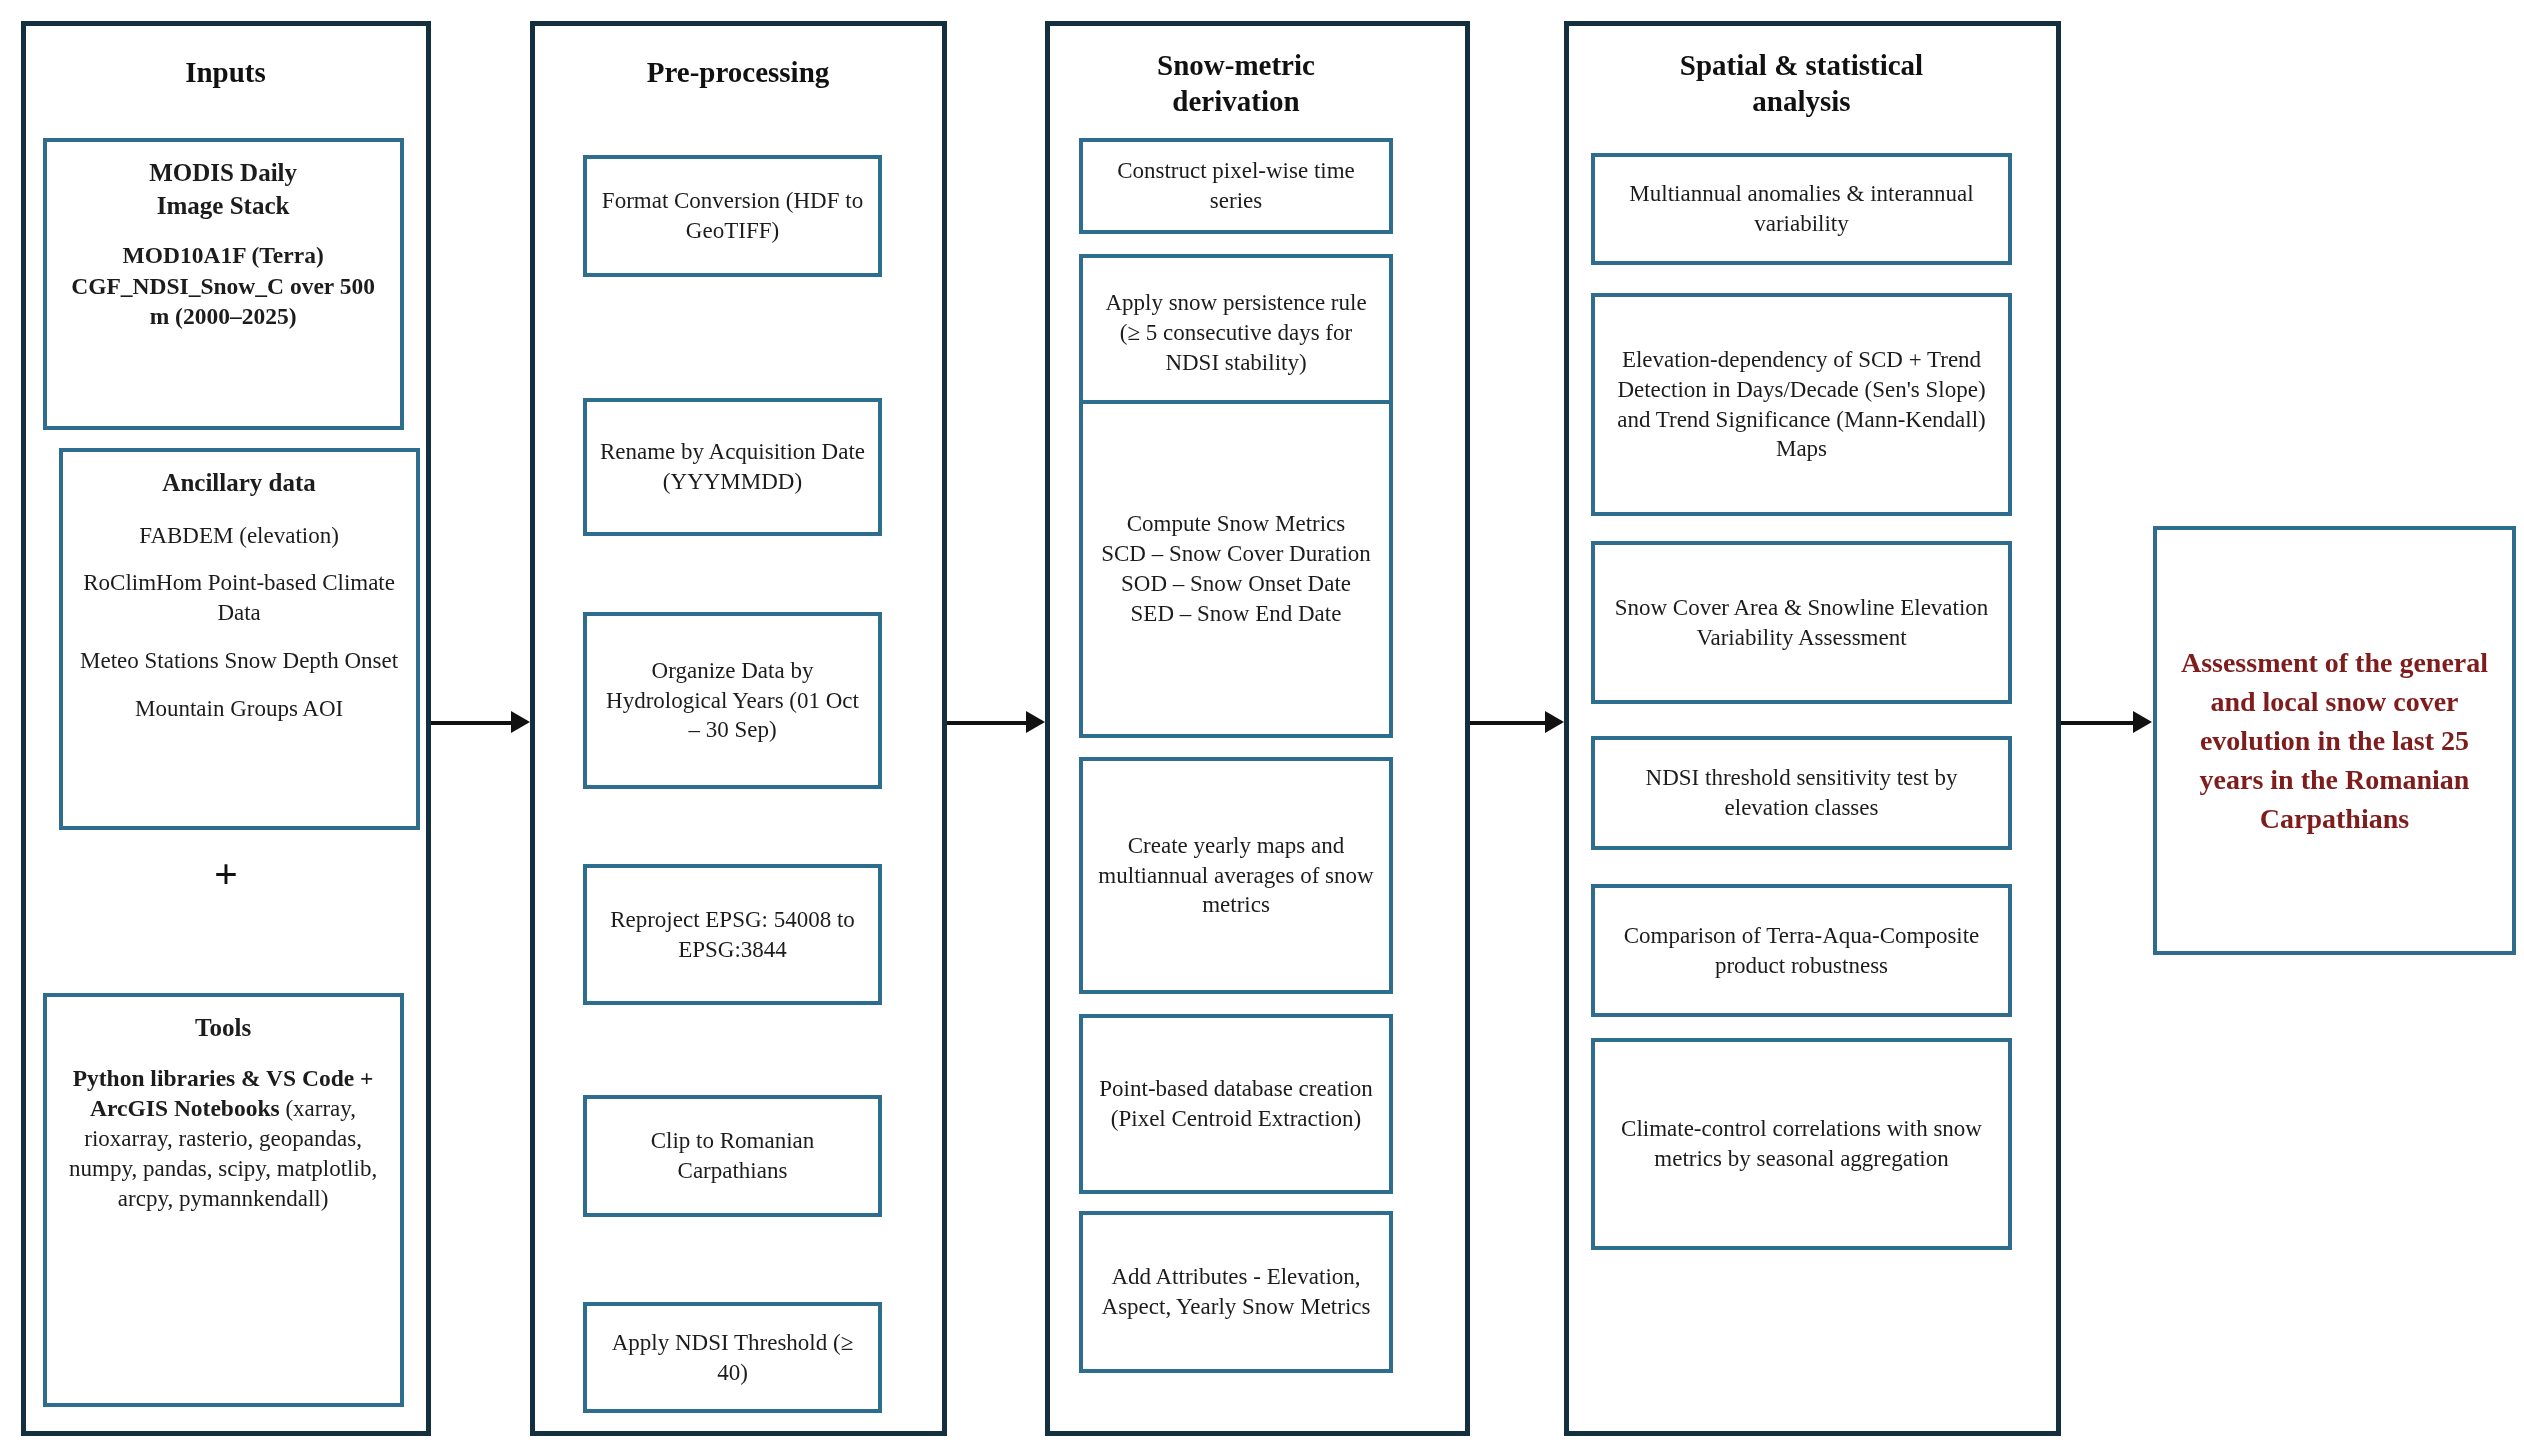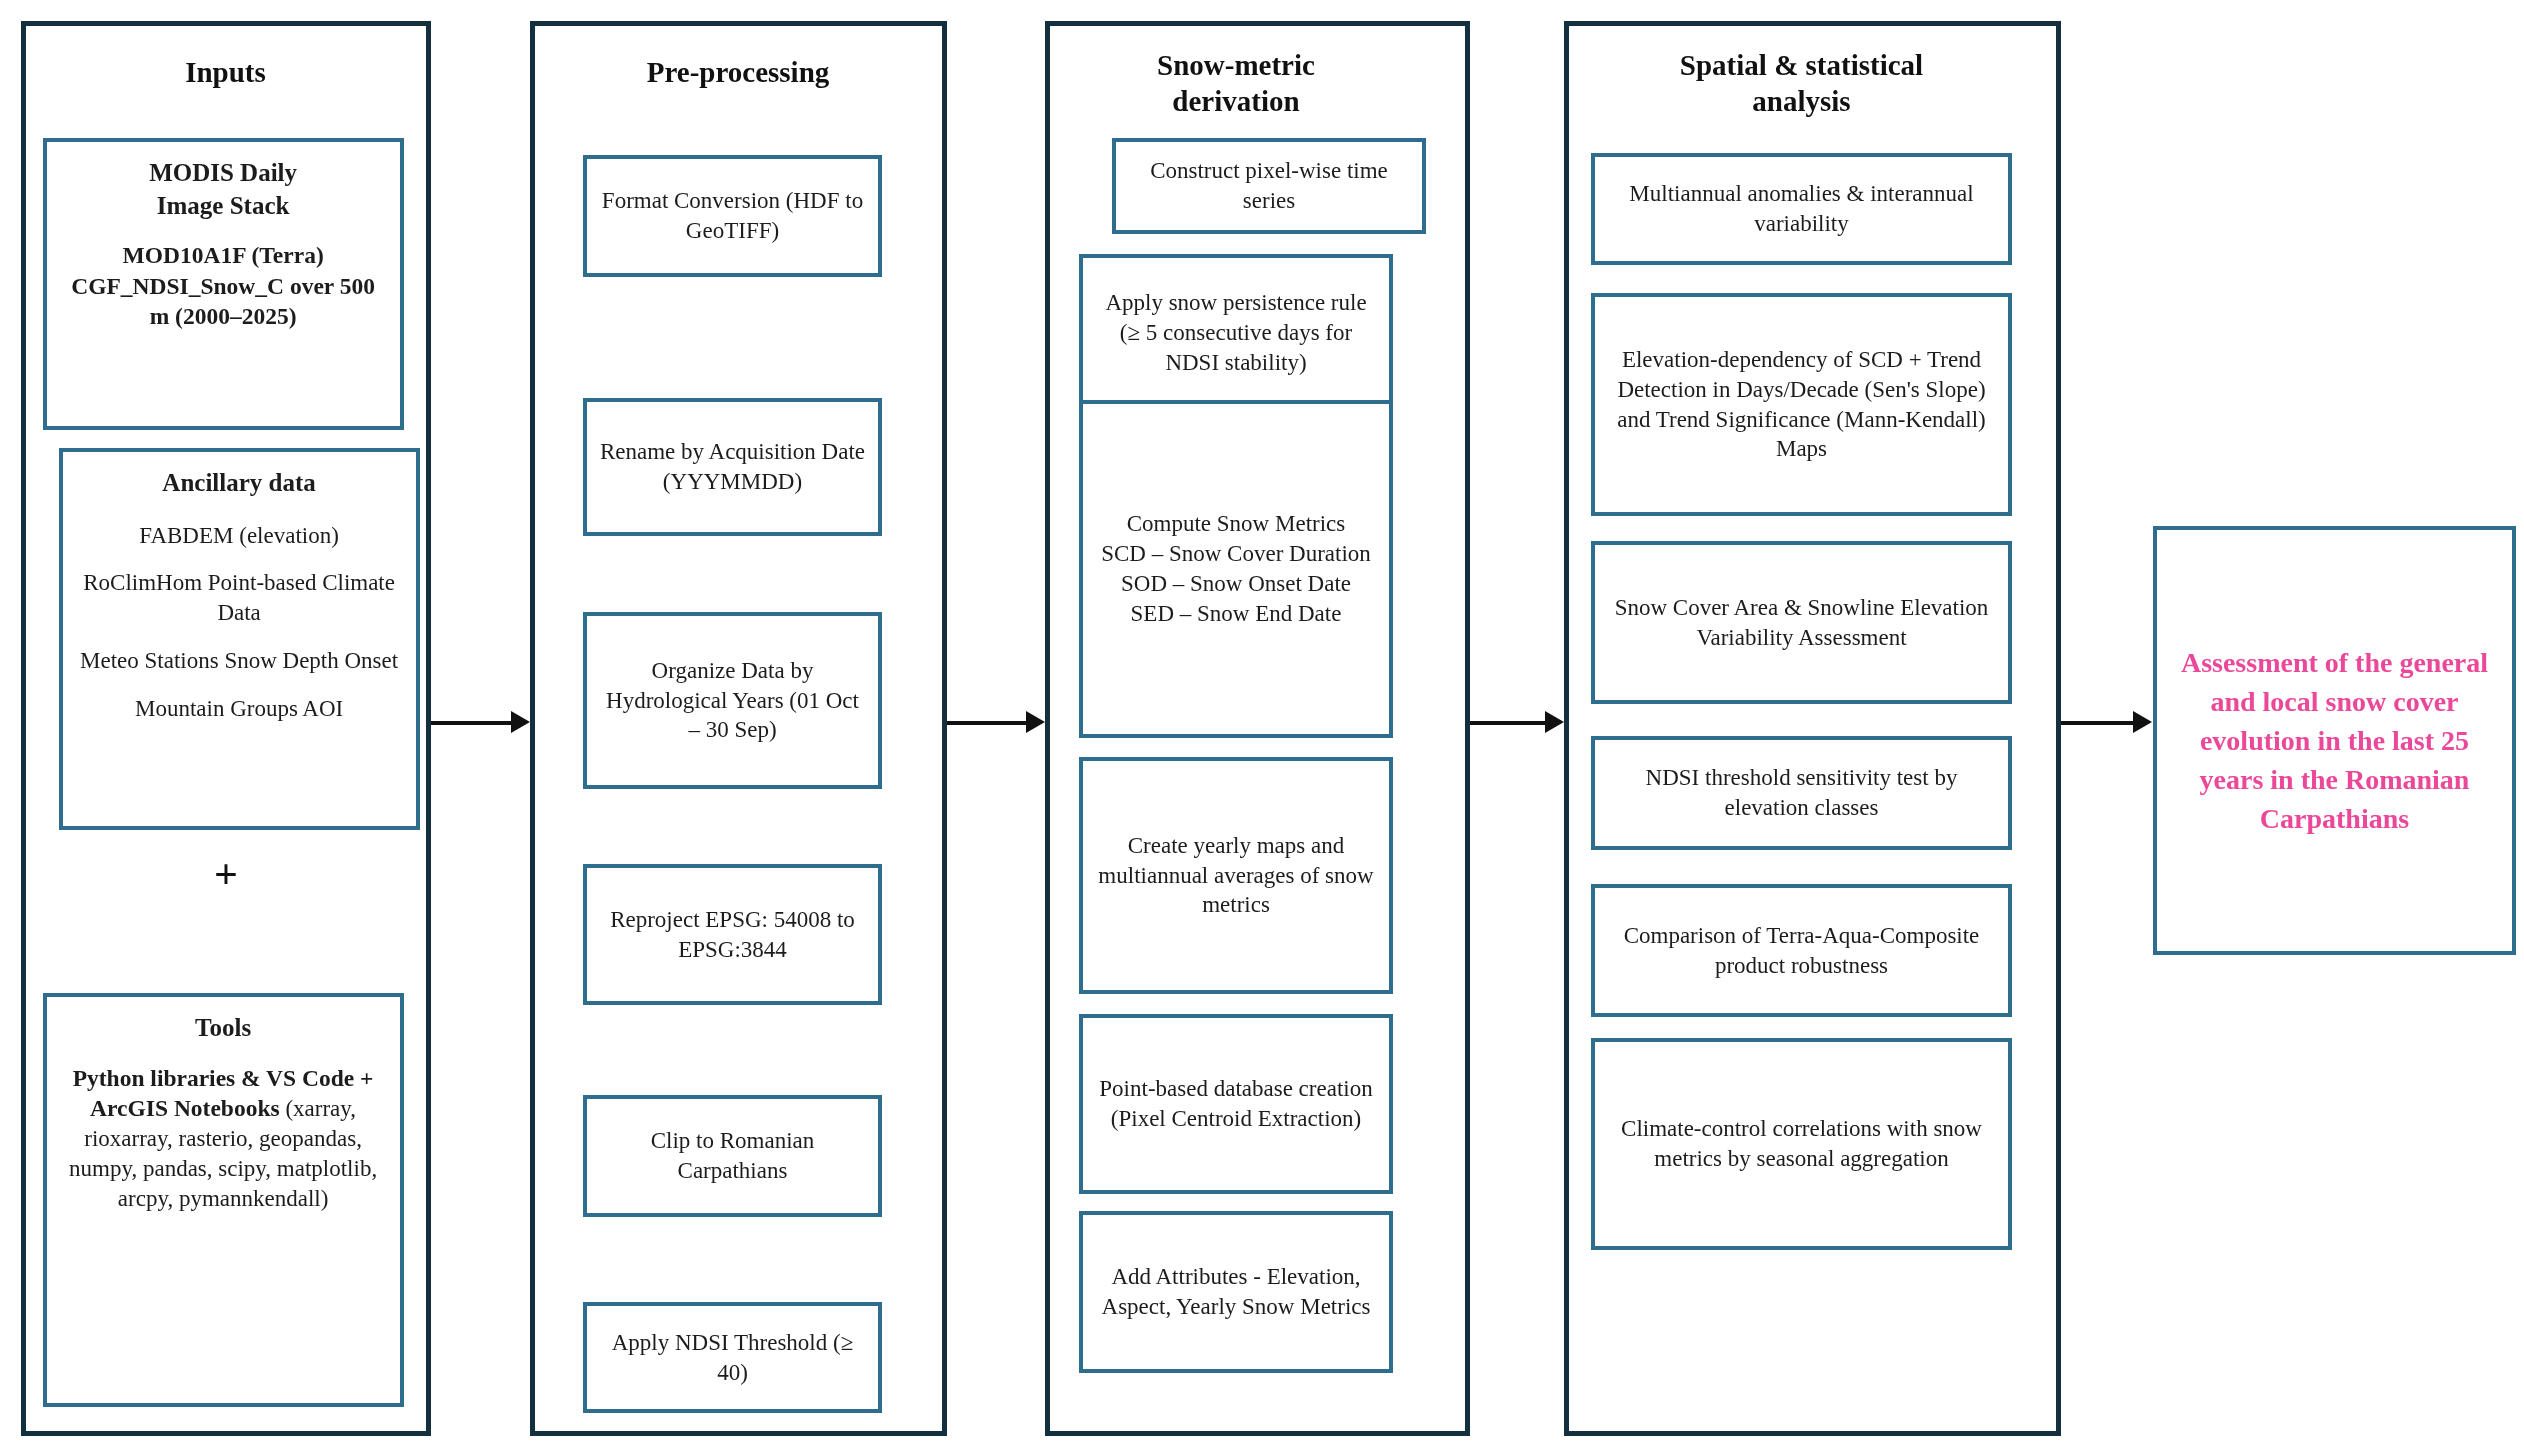--- a/index.html
+++ b/index.html
@@ -81,21 +81,21 @@
     left:2153px;top:526px;width:363px;height:429px;
     border:4.8px solid var(--inner-border);
     background:var(--background);
     box-sizing:border-box;
     display:flex;align-items:center;justify-content:center;
     text-align:center;
     font-weight:bold;
     font-size:28px;
     line-height:1.4;
     padding:0 14px;
-    color:#ec4899;
+    color:#7f1d1d;
   }
   .arrow{
     position:absolute;
     top:721px;
     height:4.2px;
     background:var(--arrow);
   }
   .arrow::after{
     content:"";
     position:absolute;
@@ -142,21 +142,21 @@
     <div class="ibox" style="left:48px;top:372px;width:299px;height:138px;text-align:center;">Rename by Acquisition Date (YYYMMDD)</div>
     <div class="ibox" style="left:48px;top:586px;width:299px;height:177px;">Organize Data by Hydrological Years (01 Oct – 30 Sep)</div>
     <div class="ibox" style="left:48px;top:838px;width:299px;height:141px;">Reproject EPSG: 54008 to EPSG:3844</div>
     <div class="ibox" style="left:48px;top:1069px;width:299px;height:122px;">Clip to Romanian Carpathians</div>
     <div class="ibox" style="left:48px;top:1276px;width:299px;height:111px;">Apply NDSI Threshold (≥ 40)</div>
   </div>
 
   <div class="col" style="left:1045px;width:425px;">
     <div class="col-title" style="left:29px;width:314px;top:21px;">Snow-metric
 derivation</div>
-    <div class="ibox" style="left:29px;top:112px;width:314px;height:96px;margin-left:33px;">Construct pixel-wise time series</div>
+    <div class="ibox" style="left:29px;top:112px;width:314px;height:96px;">Construct pixel-wise time series</div>
     <div class="ibox" style="left:29px;top:202px;width:314px;height:158px;margin-top:26px;">Apply snow persistence rule (≥ 5 consecutive days for NDSI stability)</div>
     <div class="ibox" style="left:29px;top:374px;width:314px;height:338px;">Compute Snow Metrics
 SCD – Snow Cover Duration
 SOD – Snow Onset Date
 SED – Snow End Date</div>
     <div class="ibox" style="left:29px;top:731px;width:314px;height:237px;">Create yearly maps and multiannual averages of snow metrics</div>
     <div class="ibox" style="left:29px;top:988px;width:314px;height:180px;">Point-based database creation (Pixel Centroid Extraction)</div>
     <div class="ibox" style="left:29px;top:1185px;width:314px;height:162px;">Add Attributes - Elevation, Aspect, Yearly Snow Metrics</div>
   </div>
 

